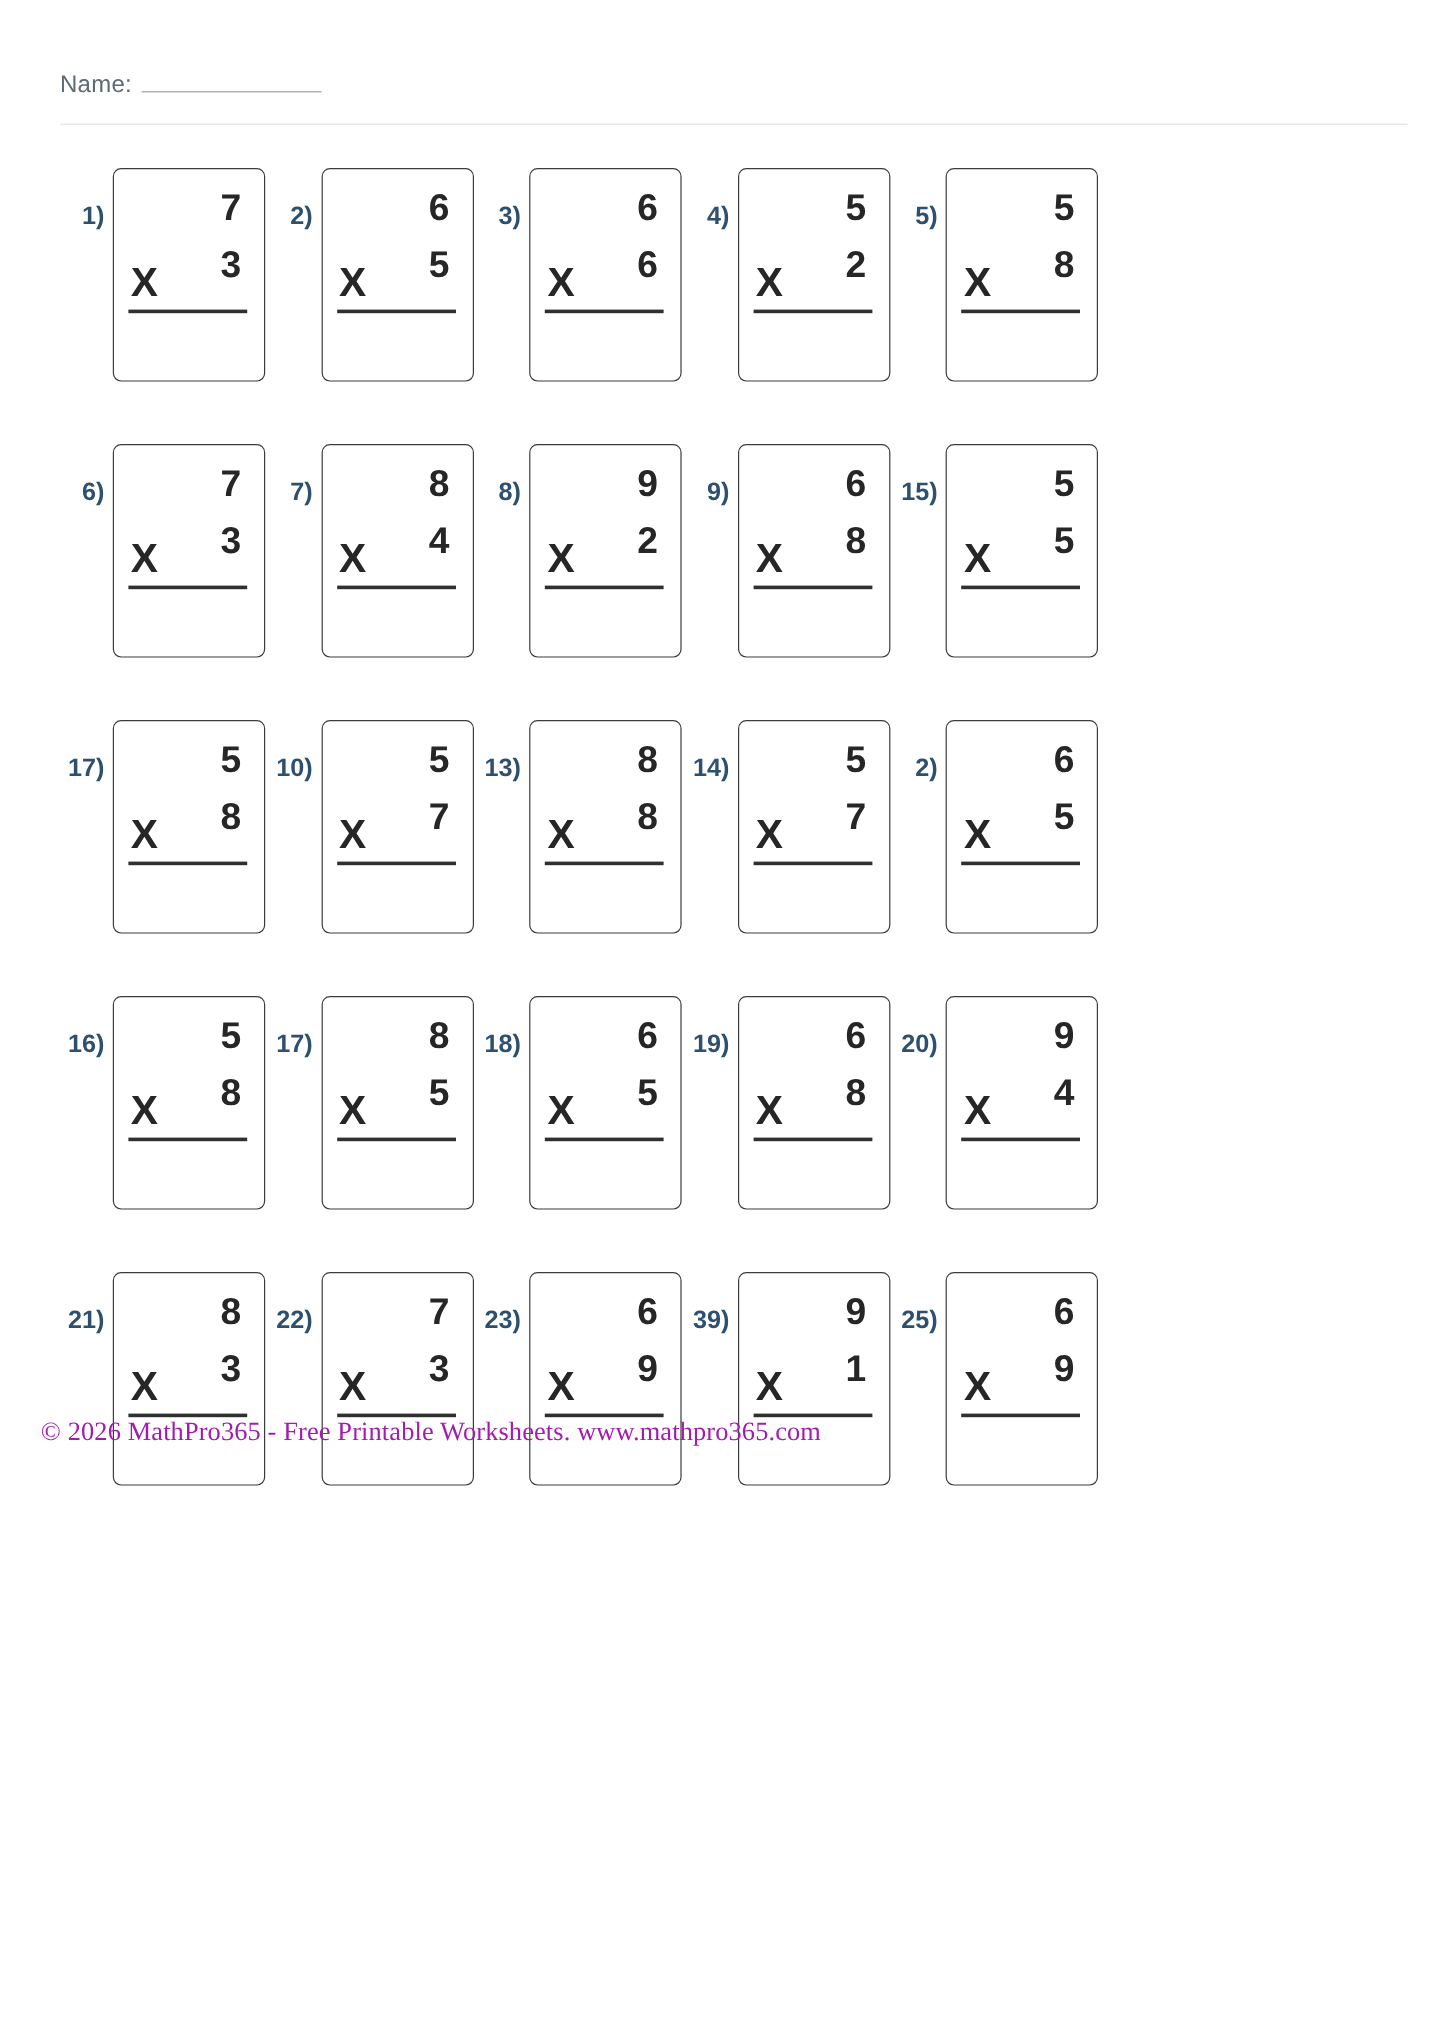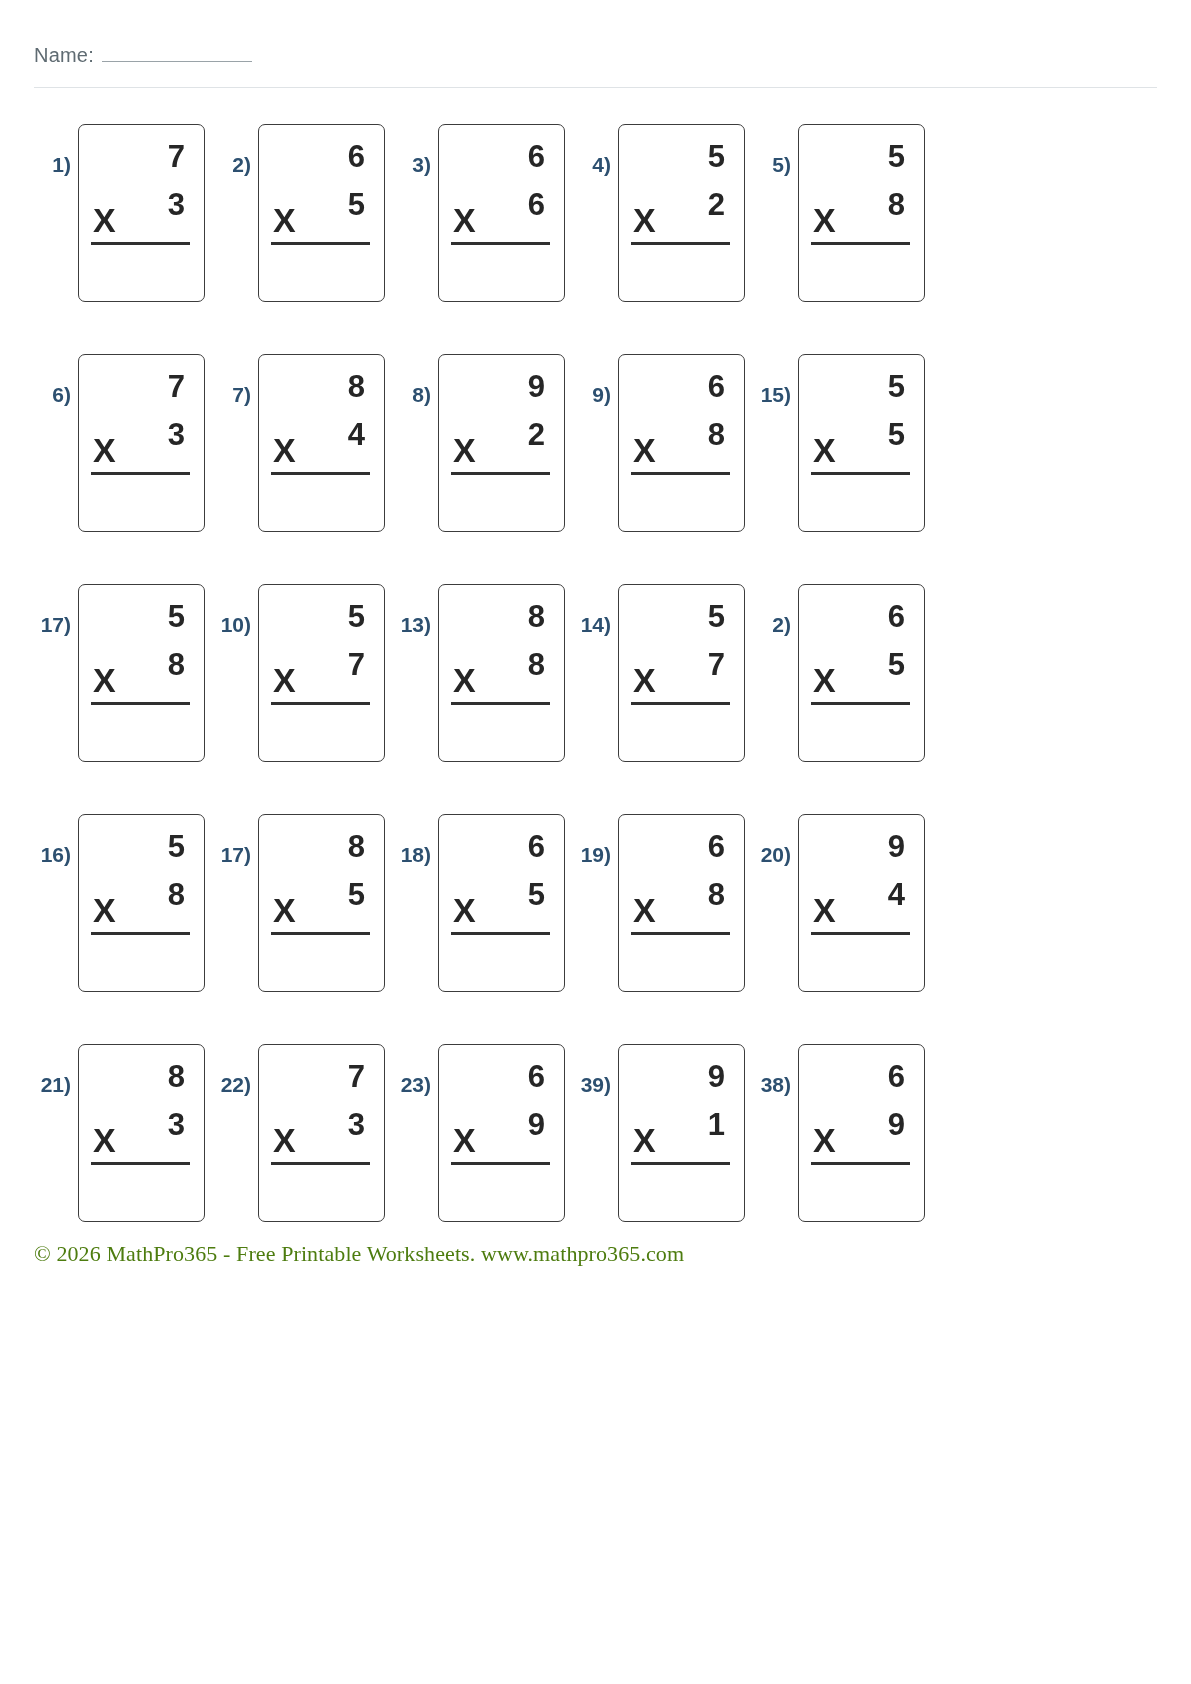--- a/index.html
+++ b/index.html
@@ -14,21 +14,21 @@
     color: #2b2b2b;
     -webkit-font-smoothing: antialiased;
     position: relative;
     overflow: hidden;
   }
 
   .page {
     width: 968px;
     height: 1684px;
     box-sizing: border-box;
-    padding: 0;
+    padding: 16px;
     position: relative;
   }
 
   
   .header {
     padding: 44px 34px 0 34px;
   }
   .name-row {
     display: flex;
     align-items: baseline;
@@ -135,23 +135,23 @@
     right: 14px;
     top: 117px;
     height: 3px;
     background: #303030;
   }
 
   
   .footer {
     position: absolute;
     left: 34px;
-    top: 1241px;
+    top: 1180px;
     font-size: 22px;
-    color: #4d7c0f;
+    color: #a21caf;
     font-family: "Liberation Serif", serif;
     letter-spacing: 0.1px;
     text-align: right;
   }
 </style>
 </head>
 <body>
 
 <div class="page">
 
@@ -374,21 +374,21 @@
       <div class="cell">
         <div class="qnum">39)</div>
         <div class="box">
           <div class="op-top">9</div>
           <div class="op-bottom">1</div>
           <div class="op-sign">X</div>
           <div class="op-rule"></div>
         </div>
       </div>
       <div class="cell">
-        <div class="qnum">38)</div>
+        <div class="qnum">25)</div>
         <div class="box">
           <div class="op-top">6</div>
           <div class="op-bottom">9</div>
           <div class="op-sign">X</div>
           <div class="op-rule"></div>
         </div>
       </div>
     </div>
 
   <div class="footer">© 2026 MathPro365 - Free Printable Worksheets. www.mathpro365.com</div>

